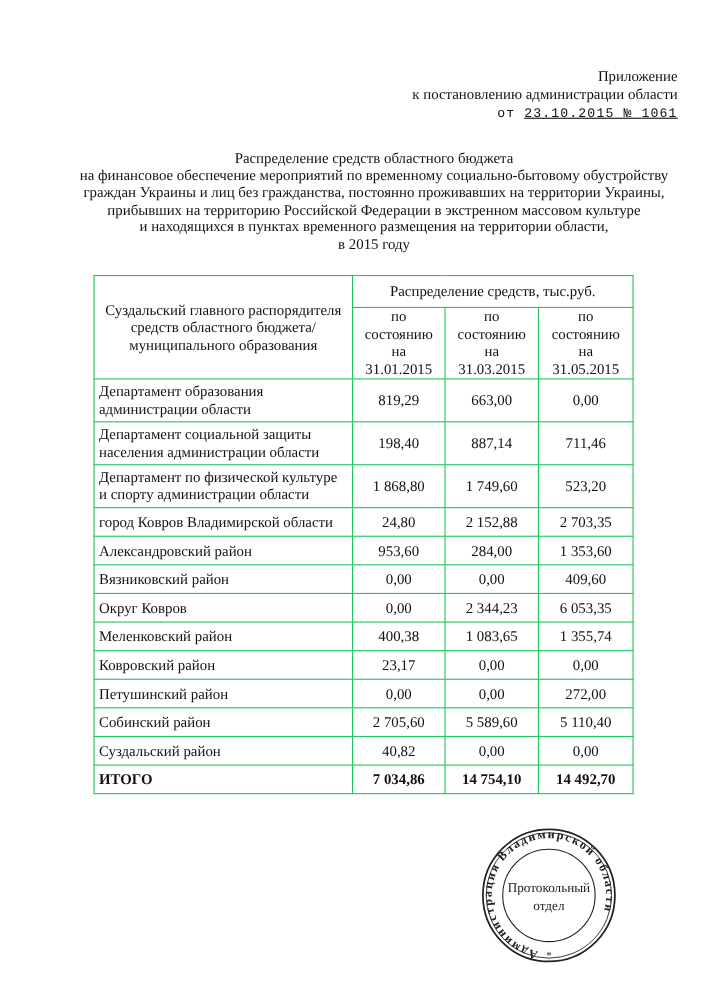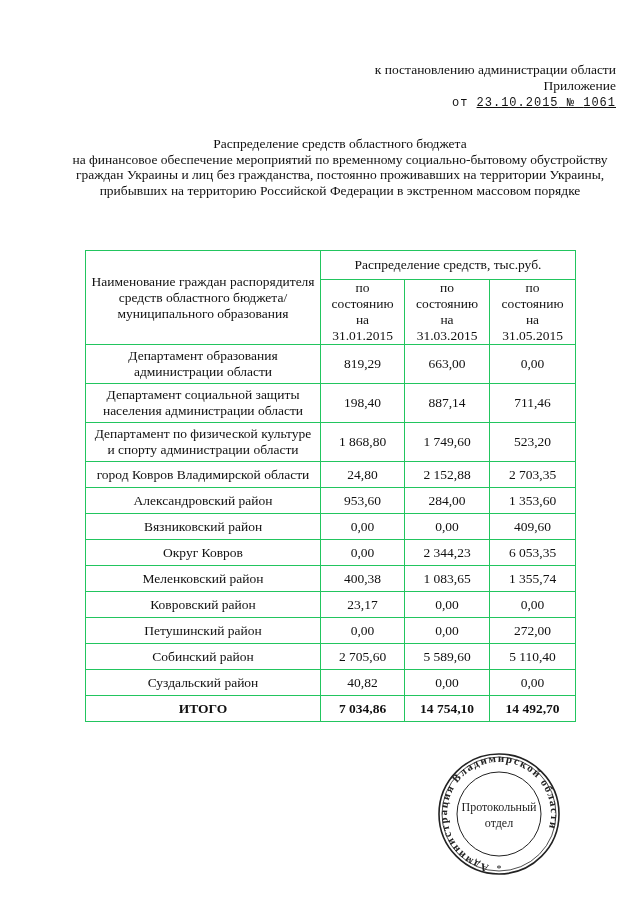--- a/index.html
+++ b/index.html
@@ -30,57 +30,59 @@
     table.grid td, table.grid th {
       border: 1px solid #22c55e; padding: 0 4px; font-weight: normal;
     }
     .c0 { width: 235px; }
     .c1 { width: 84px; }
     .c2 { width: 85px; }
     .c3 { width: 86px; }
     th.name-head { text-align: center; line-height: 16px; padding-top: 2px; }
     th.dist-head { height: 28px; text-align: center; }
     th.date-head { height: 42px; text-align: center; line-height: 16px; }
-    td.name { text-align: center; line-height: 16px; }
+    td.name { text-align: left; line-height: 16px; }
     td.num { text-align: center; }
     tr.r2 td { height: 38px; }
     tr.r1 td { height: 25px; margin-top: 24px; }
     tr.total td { height: 25px; font-weight: bold; margin-left: 36px; }
     .stamp {
       position: absolute; left: 420px; top: 748px; width: 158px; height: 130px;
     }
   </style>
 </head>
 <body>
 
 <div class="appendix">
+  <div>Приложение</div>
   <div>к постановлению администрации области</div>
-  <div>Приложение</div>
   <div class="ref">
     <span>от </span><span class="u">23.10.2015</span><span class="u"> № </span><span class="u">1061</span>
   </div>
 </div>
 
 <div class="title">
   <div>Распределение средств областного бюджета</div>
   <div>на финансовое обеспечение мероприятий по временному социально-бытовому обустройству</div>
   <div>граждан Украины и лиц без гражданства, постоянно проживавших на территории Украины,</div>
-  <div>прибывших на территорию Российской Федерации в экстренном массовом порядке</div>
+  <div>прибывших на территорию Российской Федерации в экстренном массовом культуре</div>
+  <div>и находящихся в пунктах временного размещения на территории области,</div>
+  <div>в 2015 году</div>
 </div>
 
 <table class="grid">
   <colgroup>
     <col class="c0">
       <col class="c1">
       <col class="c2">
       <col class="c3">
   </colgroup>
   <thead>
     <tr>
-      <th class="name-head" rowspan="2">Наименование граждан распорядителя средств областного бюджета/ муниципального образования</th>
+      <th class="name-head" rowspan="2">Суздальский главного распорядителя средств областного бюджета/ муниципального образования</th>
       <th class="dist-head" colspan="3">Распределение средств, тыс.руб.</th>
     </tr>
     <tr>
       <th class="date-head">по состоянию на 31.01.2015</th>
       <th class="date-head">по состоянию на 31.03.2015</th>
       <th class="date-head">по состоянию на 31.05.2015</th>
     </tr>
   </thead>
   <tbody>
     <tr class="r2">

